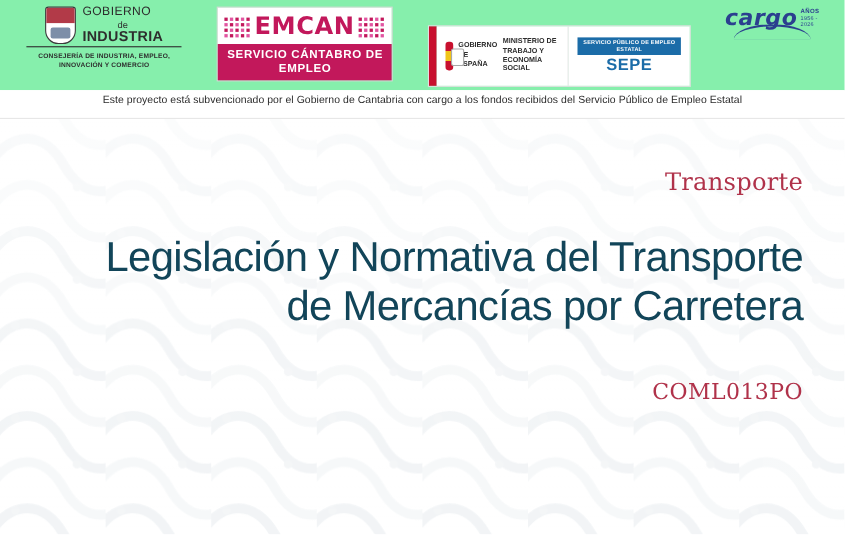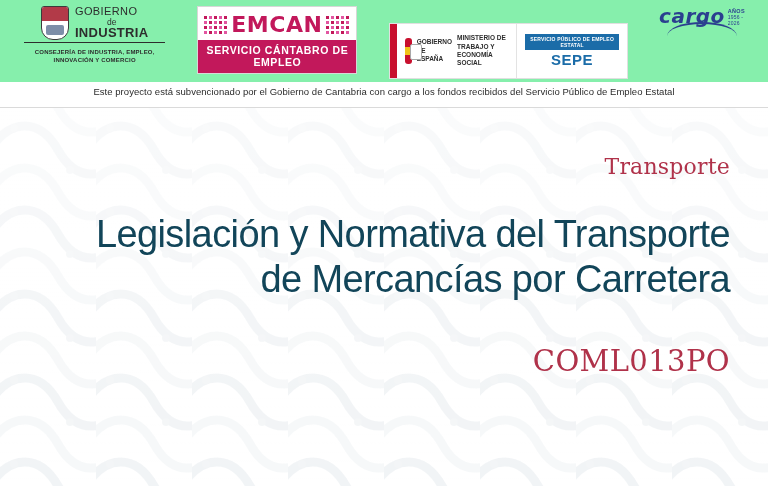--- a/index.html
+++ b/index.html
@@ -316,21 +316,21 @@
   .title {
     font-size: 38px;
     line-height: 1.18;
     font-weight: normal;
     color: #124559;
     letter-spacing: -0.6px;
     max-width: 680px;
   }
   .code {
     margin-top: 16px;
-    font-size: 29px;
+    font-size: 20px;
     color: #b0324a;
     letter-spacing: 0.4px;
     font-family: "DejaVu Serif", serif;
   }
 </style>
 </head>
 <body>
 
 <div class="page">
 

